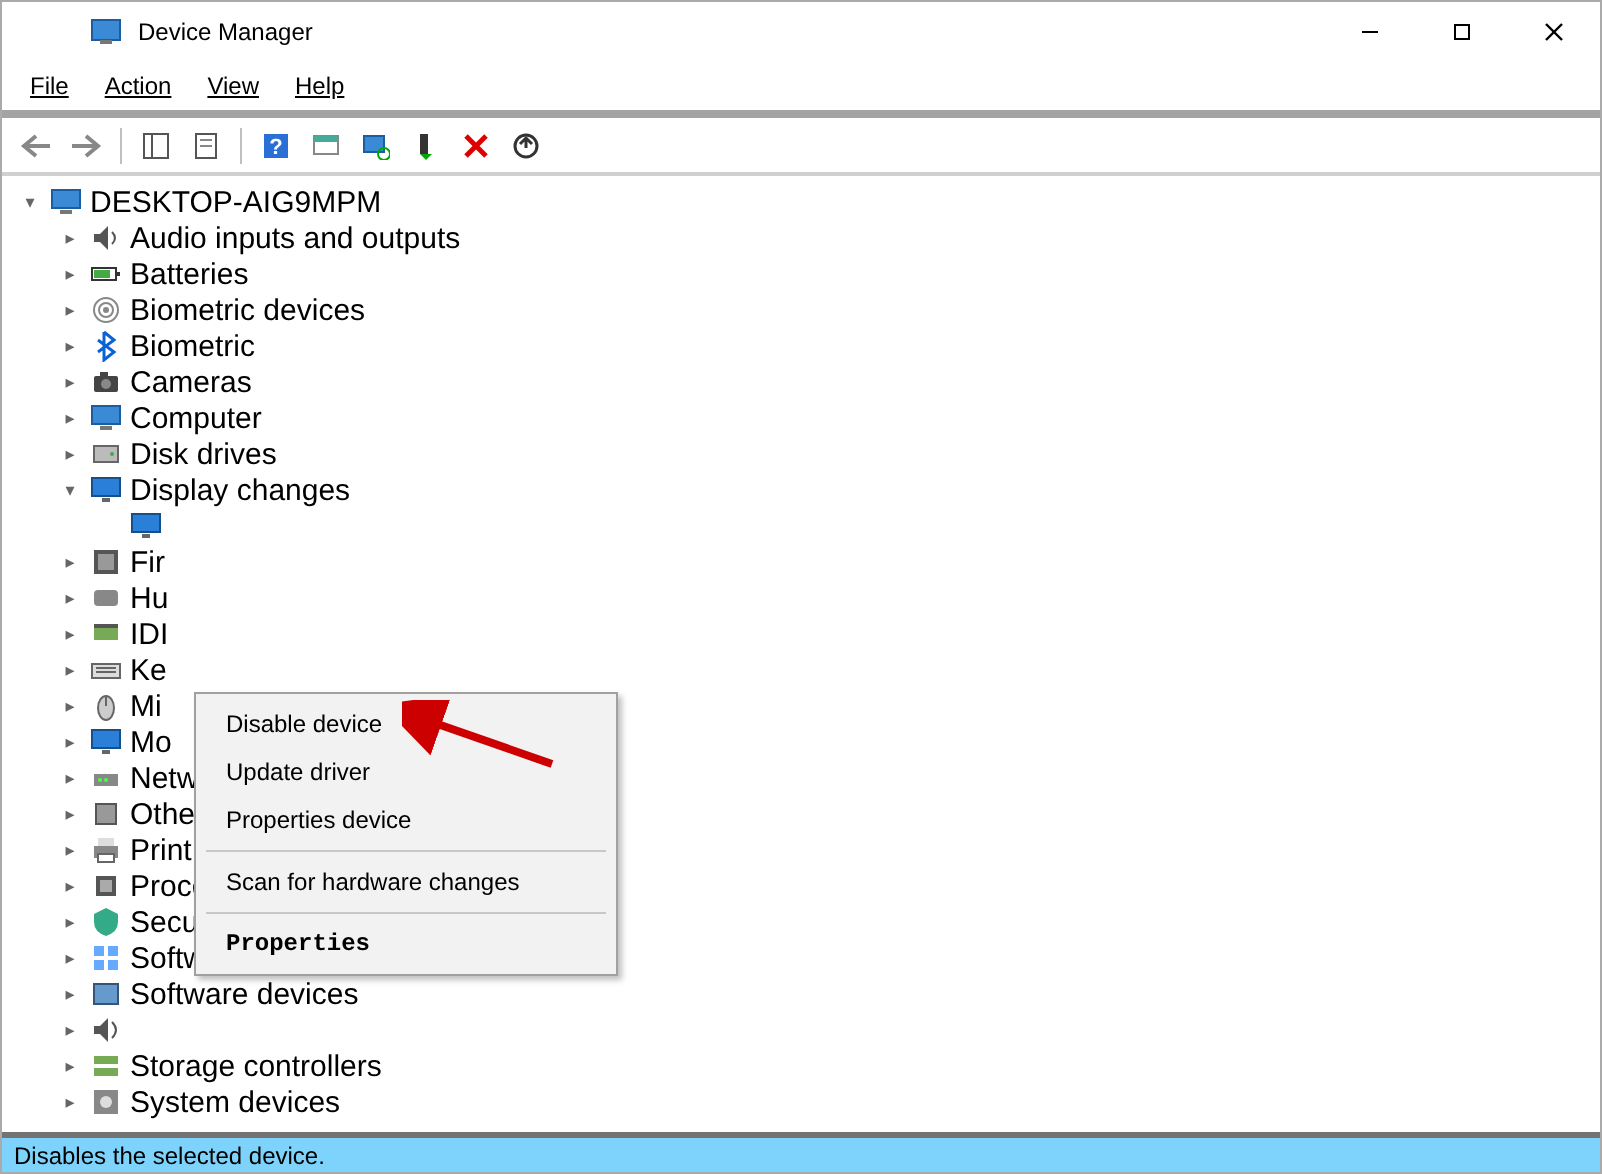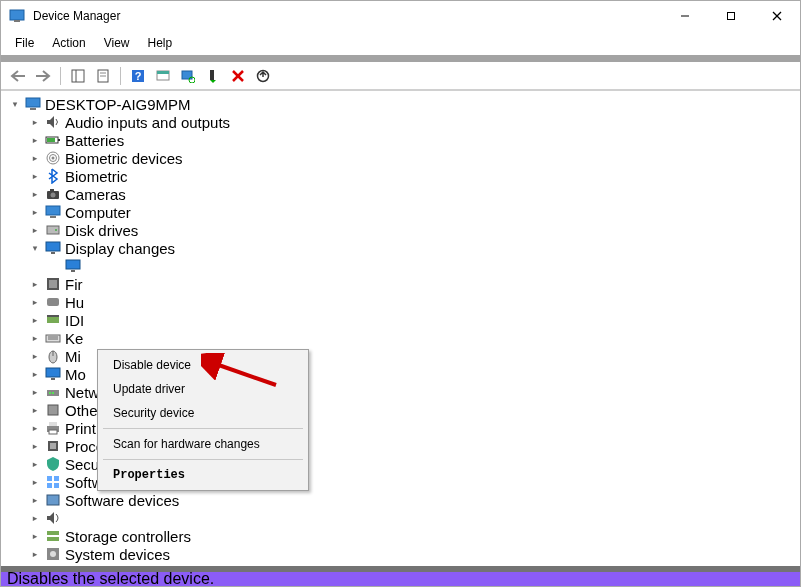--- a/index.html
+++ b/index.html
@@ -13,39 +13,41 @@
     overflow: hidden;
     position: relative;
     border: 1px solid #aaa;
   }
   .titlebar {
     height: 30px;
     display: flex;
     align-items: center;
     padding: 0 0 0 8px;
     background: #fff;
+    margin-left: 36px;
   }
   .titlebar .app-icon {
     width: 16px; height: 16px;
     margin-right: 8px;
     display: inline-flex;
   }
   .titlebar .title-text { flex: 1; font-size: 12px; }
   .win-controls { display: flex; height: 100%; }
   .win-btn {
     width: 46px; height: 30px;
     display: flex; align-items: center; justify-content: center;
     font-size: 13px;
   }
   .menubar {
     display: flex;
     gap: 2px;
     padding: 2px 6px;
     font-size: 12px;
-    border-bottom: 7px solid #a3a3a3;
+    border-bottom: 4px solid #a3a3a3;
+    text-decoration: underline;
   }
   .menubar .menu-item { padding: 3px 8px; }
   .toolbar {
     display: flex;
     align-items: center;
     gap: 3px;
     padding: 3px 6px;
     border-bottom: 1px solid #d0d0d0;
     height: 28px;
   }
@@ -106,24 +108,24 @@
   .ctx-item {
     padding: 5px 12px;
     font-size: 12px;
   }
   .ctx-item.bold { font-weight: 700; font-family: Liberation Mono, monospace; }
   .ctx-sep { height: 1px; background: #c8c8c8; margin: 3px 2px; }
   .statusbar {
     position: absolute;
     bottom: 0; left: 0; right: 0;
     height: 20px;
-    border-top: 6px solid #737373;
+    border-top: 3px solid #737373;
     padding: 2px 6px;
-    font-size: 16px;
-    background: #8b5cf6;
+    font-size: 12px;
+    background: #7dd3fc;
     display: flex; align-items: center;
   }
   .arrow-callout {
     position: absolute;
     left: 200px; top: 262px;
     z-index: 11;
     pointer-events: none;
   }
   
   .tree-pane::-webkit-scrollbar { width: 17px; }
@@ -494,21 +496,21 @@
             <circle cx="8" cy="8" r="3" fill="#ddd"></circle>
           </svg>
         </span>
         <span class="node-label">System devices</span>
       </div>
     </div>
 
   <div class="ctx-menu">
     <div class="ctx-item">Disable device</div>
     <div class="ctx-item">Update driver</div>
-    <div class="ctx-item">Security device</div>
+    <div class="ctx-item">Properties device</div>
     <div class="ctx-sep"></div>
     <div class="ctx-item">Scan for hardware changes</div>
     <div class="ctx-sep"></div>
     <div class="ctx-item bold">Properties</div>
   </div>
 
   <div class="arrow-callout">
     <svg width="80" height="40" viewBox="0 0 80 40">
       <defs>
           <marker id="ah" markerWidth="8" markerHeight="8" refX="2" refY="4" orient="auto">

